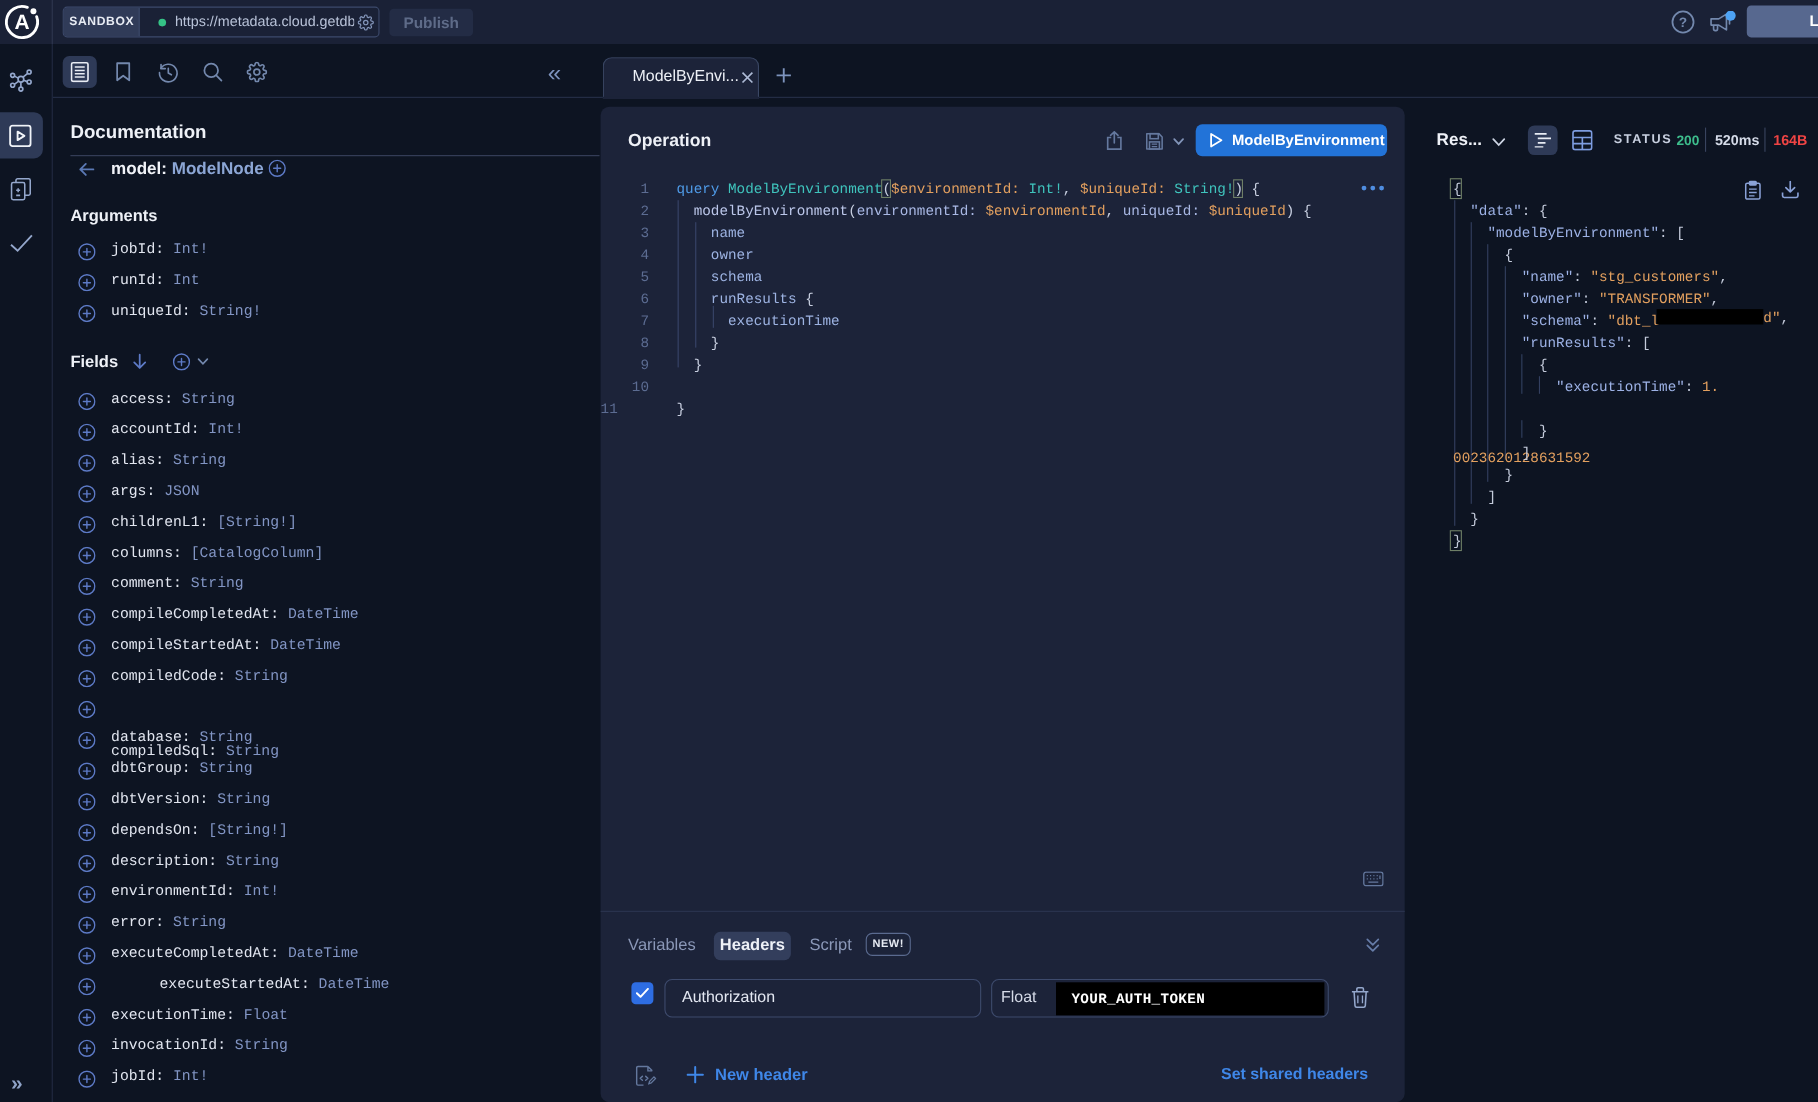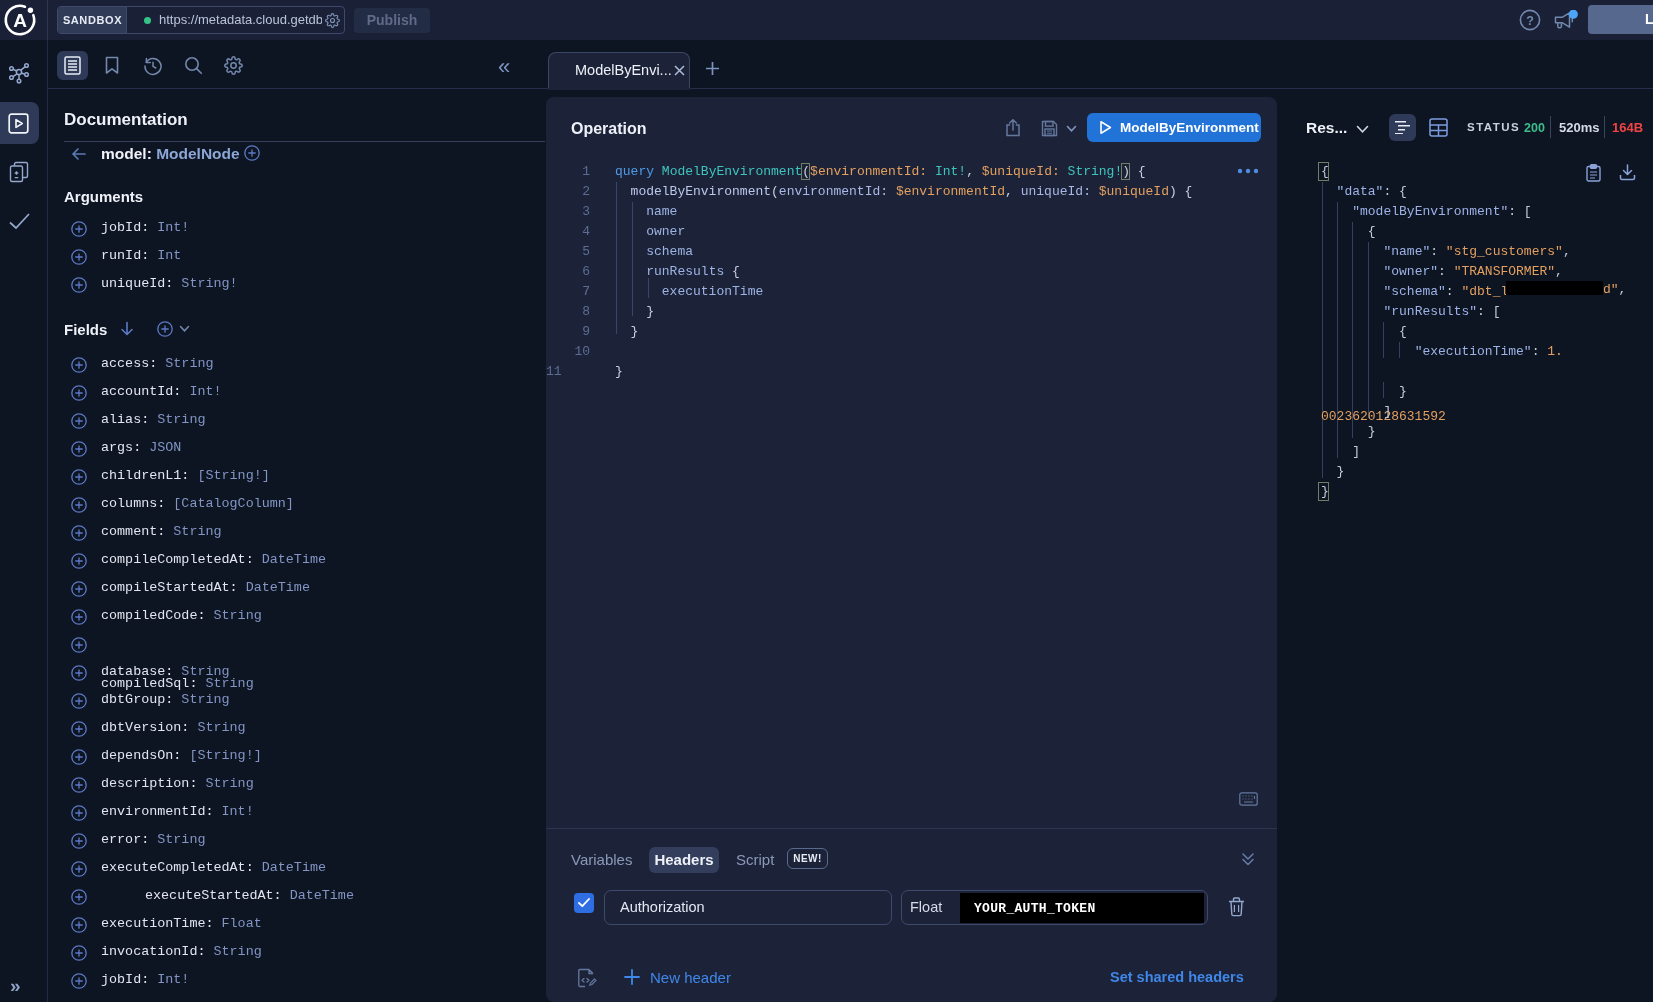--- a/index.html
+++ b/index.html
@@ -373,21 +373,21 @@
  <path d="M12 1.5 L12 5.5 L16 5.5 M12 1.5 L16 5.5"></path>
  <path d="M7 10.5 L5 12.3 L7 14 M10 10.5 L12 12.3 L10 14" stroke-linecap="round" stroke-linejoin="round"></path>
  <path d="M17.5 11 L13.5 15 L12.8 17.2 L15 16.5 L19 12.5 Z" stroke-width="1.1"></path>
 </svg>
     </div>
     <div class="abs" style="left:624px;top:969px;">
 <svg width="16" height="16" viewBox="0 0 16 16" stroke="#3f87e8" stroke-width="1.8">
  <path d="M8 1 L8 15 M1 8 L15 8" stroke-linecap="round"></path>
 </svg>
     </div>
-<div class="abs" style="left:650px;top:969px;font-size:15px;font-weight:normal;color:#3f87e8;">New header</div>
+<div class="abs" style="left:650px;top:969px;font-size:15px;font-weight:bold;color:#3f87e8;">New header</div>
     <div class="abs" style="left:1110px;top:969px;width:132px;text-align:right;font-size:14.5px;font-weight:bold;color:#3f87e8;white-space:nowrap;">Set shared headers</div>
     <div class="abs" style="left:1306px;top:119px;font-size:15.5px;font-weight:bold;color:#eef1f7;">Res...</div>
     <div class="abs" style="left:1356px;top:125px;">
 <svg width="13" height="9" viewBox="0 0 13 9" fill="none" stroke="#cdd5e4" stroke-width="1.6">
  <path d="M1.5 1.5 L6.5 6.8 L11.5 1.5" stroke-linecap="round"></path>
 </svg>
     </div>
     <div class="abs" style="left:1389px;top:114px;width:27px;height:27px;background:#2e3a57;border-radius:6px;"></div>
 <div class="abs" style="left:1395px;top:121px;">
 <svg width="15" height="13" viewBox="0 0 15 13" stroke="#e8ecf4" stroke-width="1.6">

